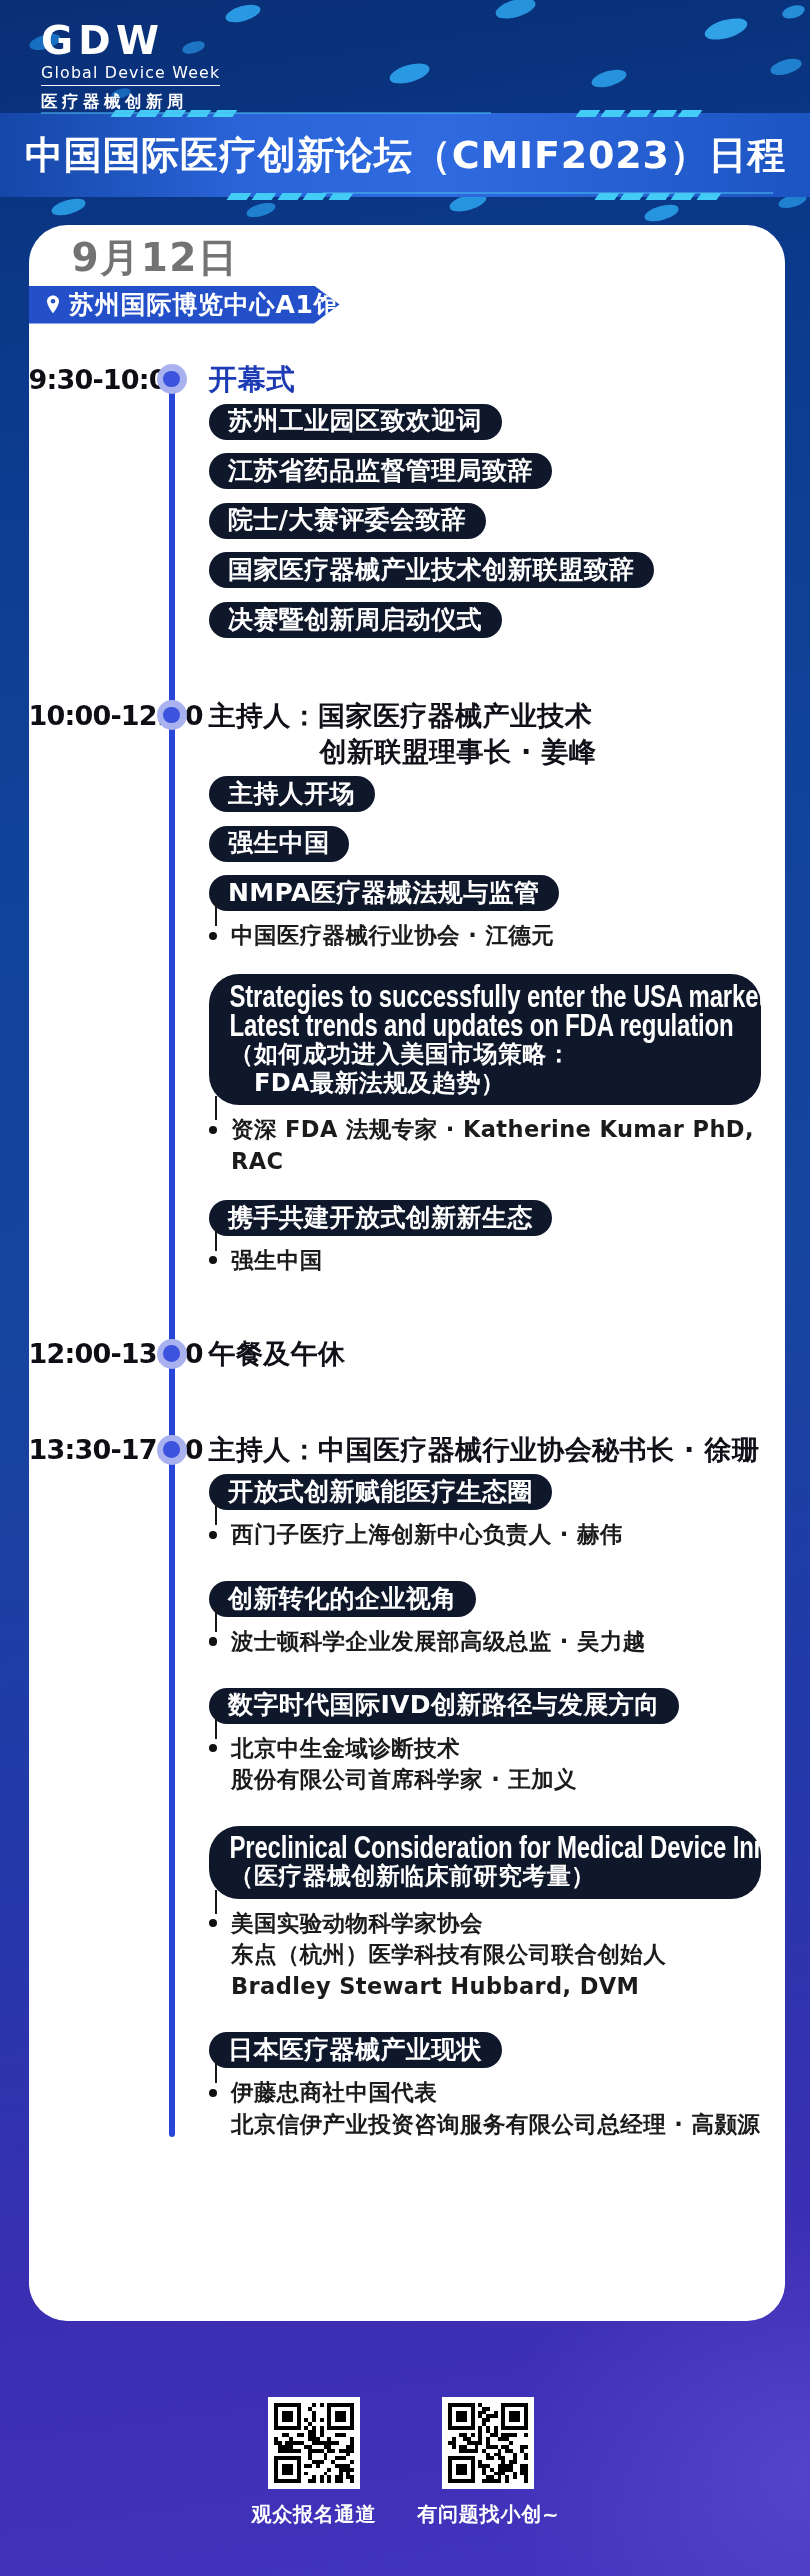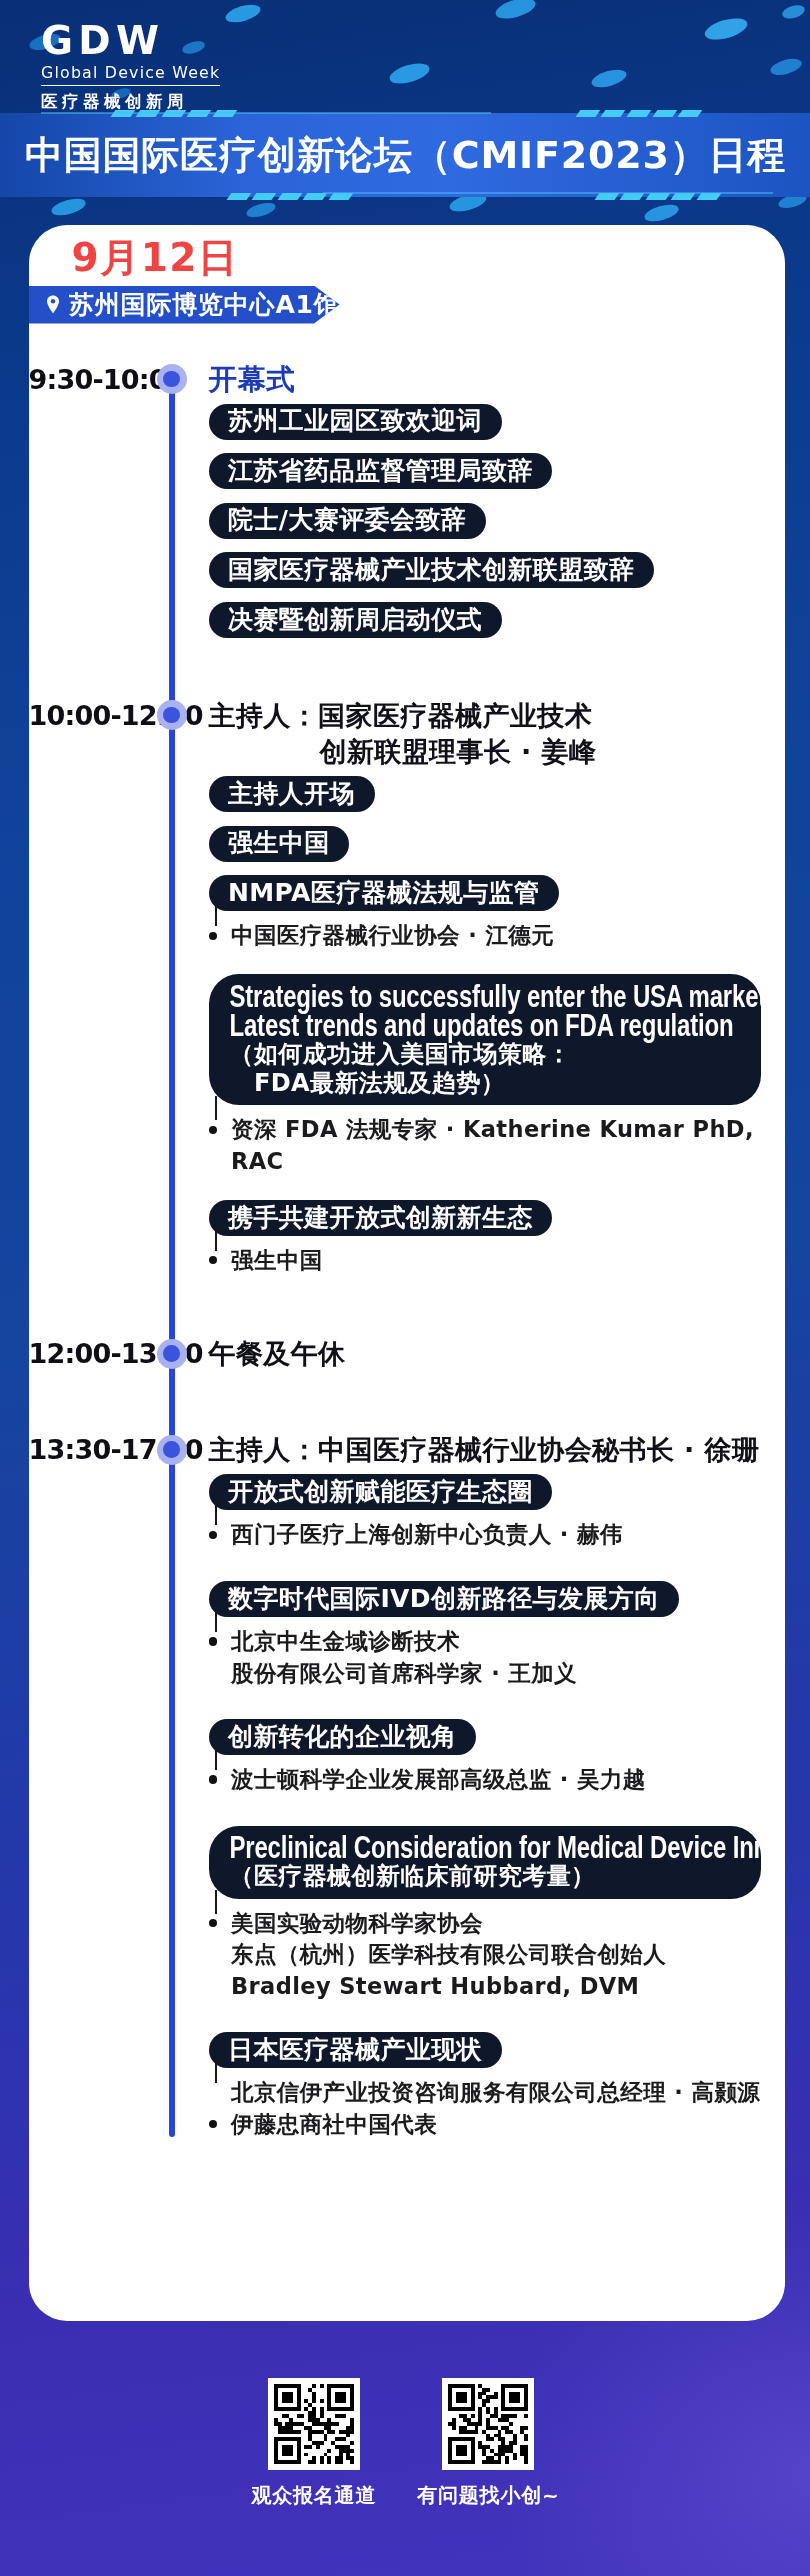--- a/index.html
+++ b/index.html
@@ -19,21 +19,21 @@
   
   .title-banner{position:absolute;left:0;top:113px;width:811px;height:84px;z-index:2;
     background:linear-gradient(90deg,#1547a8 0%,#2a64d8 30%,#2f6ae0 55%,#1c54c2 100%);
     display:flex;align-items:center;justify-content:center;}
   .title-banner h1{margin:0;color:#fff;font-size:38px;font-weight:bold;letter-spacing:0.8px;white-space:nowrap;}
   .slash{position:absolute;width:19.5px;height:6.8px;transform:skewX(-35deg);}
   .tline{position:absolute;height:2.3px;opacity:.55;}
   
   .card{position:absolute;left:28.5px;top:225px;width:756px;height:2096px;z-index:3;
     background:#ffffff;border-radius:38px;overflow:hidden;}
-  .date{margin:10.5px 0 0 43px;font-size:39px;line-height:44px;font-weight:bold;color:#ef4444;letter-spacing:1.5px;}
+  .date{margin:10.5px 0 0 43px;font-size:39px;line-height:44px;font-weight:bold;color:#737373;letter-spacing:1.5px;}
   .venue{margin-top:6px;width:311px;height:38px;background:#2350c8;color:#fff;display:flex;align-items:center;gap:7.5px;
     padding-left:15px;box-sizing:border-box;font-size:25px;font-weight:bold;letter-spacing:0.8px;white-space:nowrap;
     clip-path:polygon(0 0,calc(100% - 25.5px) 0,100% 50%,calc(100% - 25.5px) 100%,0 100%);}
   .venue svg{flex:0 0 auto;}
   
   .sessions{position:relative;margin-top:38px;}
   .sessions::before{content:'';position:absolute;left:140px;top:15px;bottom:3px;width:6px;background:#2a46d8;border-radius:3px;}
   .session{position:relative;padding-left:180px;margin-bottom:60px;}
   .session:last-child{margin-bottom:0;}
   .s-time{position:absolute;left:0;top:0;width:124px;text-align:right;font-size:27px;font-weight:bold;color:#0e0e14;
@@ -53,21 +53,21 @@
   .pill.multi{padding:7.5px 21px;border-radius:30px;line-height:29px;}
   .pill.multi .pill-line{font-size:24px;}
   .pill-line.en{font-family:"Liberation Sans",sans-serif;font-size:17.3px;letter-spacing:-0.2px;white-space:nowrap;
     transform:scaleY(1.28);transform-origin:left center;}
   .speakers{position:relative;margin-top:9px;color:#1b1b1d;font-weight:600;font-size:22.5px;line-height:31.5px;}
   .connector{position:absolute;left:6px;top:-18px;width:2.3px;height:24px;background:#17171c;}
   .sp-line{padding-left:22.5px;position:relative;letter-spacing:0.4px;}
   .sp-line.first::before{content:'';position:absolute;left:0;top:11.3px;width:8.3px;height:8.3px;border-radius:50%;background:#111;}
   
   .qr-row{position:absolute;left:0;top:2378px;width:811px;display:flex;justify-content:center;gap:41px;z-index:3;}
-  .qr-item{display:flex;flex-direction:column;align-items:center;}
+  .qr-item{display:flex;flex-direction:column;align-items:center;margin-top:19px;}
   .qr-tile{width:92px;height:92px;background:#fff;padding:6px;box-sizing:border-box;}
   .qr-tile svg{width:100%;height:100%;shape-rendering:crispEdges;}
   .qr-caption{margin-top:12px;color:#fff;font-size:20px;font-weight:600;letter-spacing:0.8px;white-space:nowrap;}
 </style>
 </head>
 <body>
 
 <div class="page">
   <div class="dots" id="dots">
       <div class="dot" style="left: 225px; top: 6px; width: 36px; height: 15px; opacity: 0.9; background: rgb(45, 164, 238);"></div>
@@ -187,39 +187,39 @@
           <div class="node"></div>
           <div class="s-body">
             <div class="s-title">
               <div class="t-line">主持人：中国医疗器械行业协会秘书长 · 徐珊</div>
             </div>
             <div class="items">
               <div class="item"><div class="pill"><div class="pill-line">开放式创新赋能医疗生态圈</div></div><div class="speakers">
                   <div class="connector"></div>
                   <div class="sp-line first">西门子医疗上海创新中心负责人 · 赫伟</div>
                 </div></div>
+              <div class="item"><div class="pill"><div class="pill-line">创新转化的企业视角</div></div><div class="speakers">
+                  <div class="connector"></div>
+                  <div class="sp-line first">波士顿科学企业发展部高级总监 · 吴力越</div>
+                </div></div>
               <div class="item"><div class="pill"><div class="pill-line">数字时代国际IVD创新路径与发展方向</div></div><div class="speakers">
                   <div class="connector"></div>
                   <div class="sp-line first">北京中生金域诊断技术</div>
                   <div class="sp-line cont">股份有限公司首席科学家 · 王加义</div>
-                </div></div>
-              <div class="item"><div class="pill"><div class="pill-line">创新转化的企业视角</div></div><div class="speakers">
-                  <div class="connector"></div>
-                  <div class="sp-line first">波士顿科学企业发展部高级总监 · 吴力越</div>
                 </div></div>
               <div class="item"><div class="pill multi"><div class="pill-line en">Preclinical Consideration for Medical Device Innovation</div><div class="pill-line">（医疗器械创新临床前研究考量）</div></div><div class="speakers">
                   <div class="connector"></div>
                   <div class="sp-line first">美国实验动物科学家协会</div>
                   <div class="sp-line cont">东点（杭州）医学科技有限公司联合创始人</div>
                   <div class="sp-line cont">Bradley Stewart Hubbard, DVM</div>
                 </div></div>
               <div class="item"><div class="pill"><div class="pill-line">日本医疗器械产业现状</div></div><div class="speakers">
                   <div class="connector"></div>
+                  <div class="sp-line first">伊藤忠商社中国代表</div>
                   <div class="sp-line cont">北京信伊产业投资咨询服务有限公司总经理 · 高颢源</div>
-                  <div class="sp-line first">伊藤忠商社中国代表</div>
                 </div></div>
             </div>
           </div>
         </div>
       </div>
 
   </div>
 
   <div class="qr-row" id="qr-row">
       <div class="qr-item">

